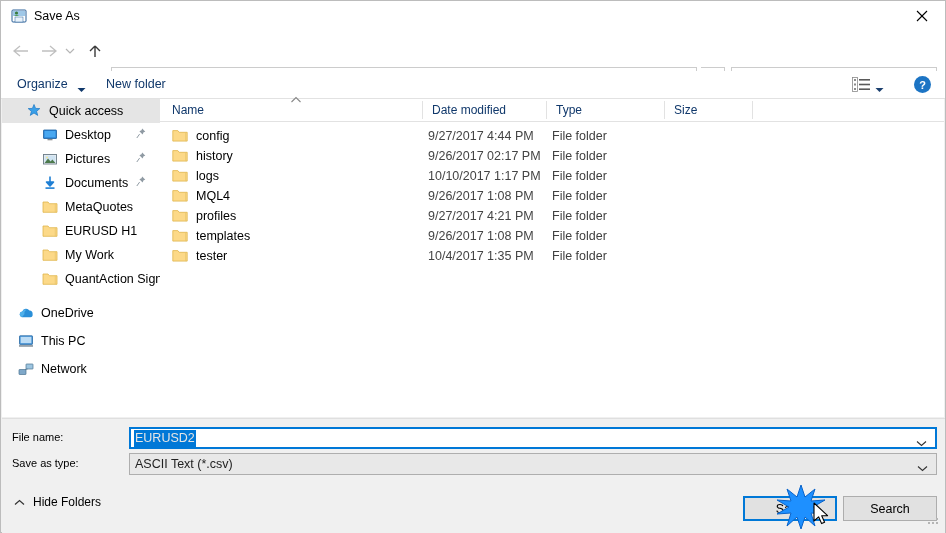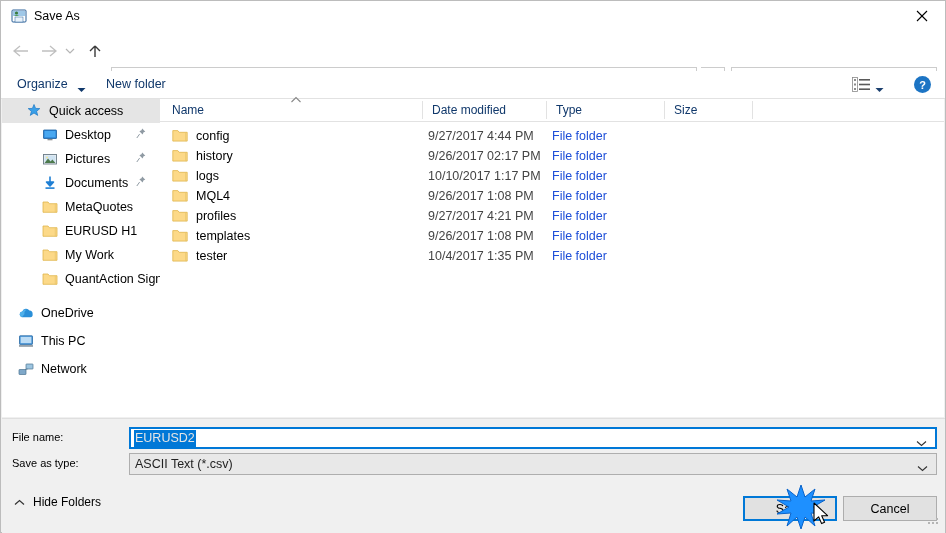--- a/index.html
+++ b/index.html
@@ -67,21 +67,21 @@
   
   .filepane{position:absolute;left:159px;top:98px;width:784px;height:318px;background:#ffffff;}
   .col-head{position:relative;height:22px;border-bottom:1px solid #e2e2e2;}
   .col-h{position:absolute;top:4px;font-size:12px;color:#10386b;}
   .col-div{position:absolute;top:2px;width:1px;height:18px;background:#e2e2e2;}
   .sort-caret{position:absolute;top:-6px;left:130px;}
   .frow{position:relative;height:20px;display:flex;align-items:center;font-size:12.5px;color:#000;}
   .frow .fico{margin-left:12px;width:16px;height:14px;flex:none;}
   .frow .fname{margin-left:8px;width:240px;white-space:nowrap;}
   .frow .fdate{position:absolute;left:268px;color:#444;font-size:12.5px;}
-  .frow .ftype{position:absolute;left:392px;color:#1d4ed8;font-size:12.5px;}
+  .frow .ftype{position:absolute;left:392px;color:#404040;font-size:12.5px;}
   .frow .fsize{position:absolute;left:510px;color:#444;font-size:12.5px;}
 
   
   .formpane{position:absolute;left:1px;top:417px;width:943px;height:70px;background:#f0f0f0;border-top:1px solid #dfdfdf;}
   .form-label{position:absolute;font-size:11px;color:#000;text-align:left;width:110px;}
   .lbl-name{left:10px;top:12px;}
   .lbl-type{left:10px;top:38px;}
   .name-combo{position:absolute;left:127px;top:8px;width:808px;height:22px;background:#fff;
               border:2px solid #0078d7;box-sizing:border-box;display:flex;align-items:center;}
   .name-val{margin-left:3px;background:#0078d7;color:#e5e5e5;font-size:12.5px;padding:1px 1px 2px 1px;}
@@ -459,21 +459,21 @@
         <svg width="11" height="7" viewBox="0 0 11 7">
             <path d="M1 5.5 L5.5 1.5 L10 5.5" fill="none" stroke="#333" stroke-width="1.2"></path>
           </svg>
       </span>
       <span>Hide Folders</span>
     </div>
     <div class="btn btn-save">
       <span>Save</span>
     </div>
     <div class="btn btn-cancel">
-      <span>Cancel</span>
+      <span>Search</span>
     </div>
     <span class="grip">
       <svg width="12" height="12" viewBox="0 0 12 12">
         <g fill="#b5b5b5">
           <rect x="8" y="8" width="2" height="2"></rect>
             <rect x="4" y="8" width="2" height="2"></rect>
           <rect x="8" y="4" width="2" height="2"></rect>
             <rect x="0" y="8" width="2" height="2"></rect>
         </g>
       </svg>

